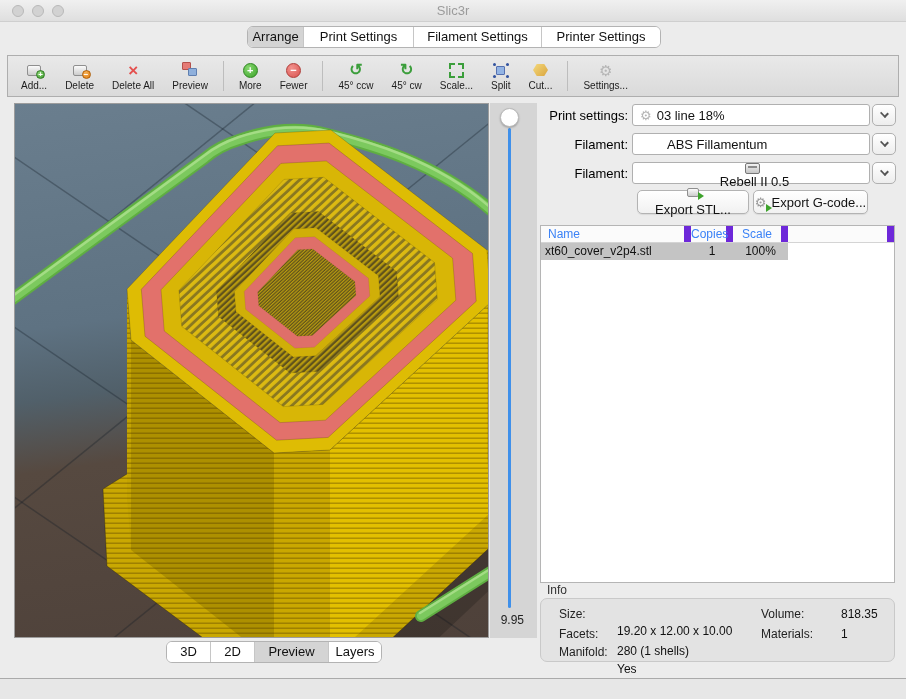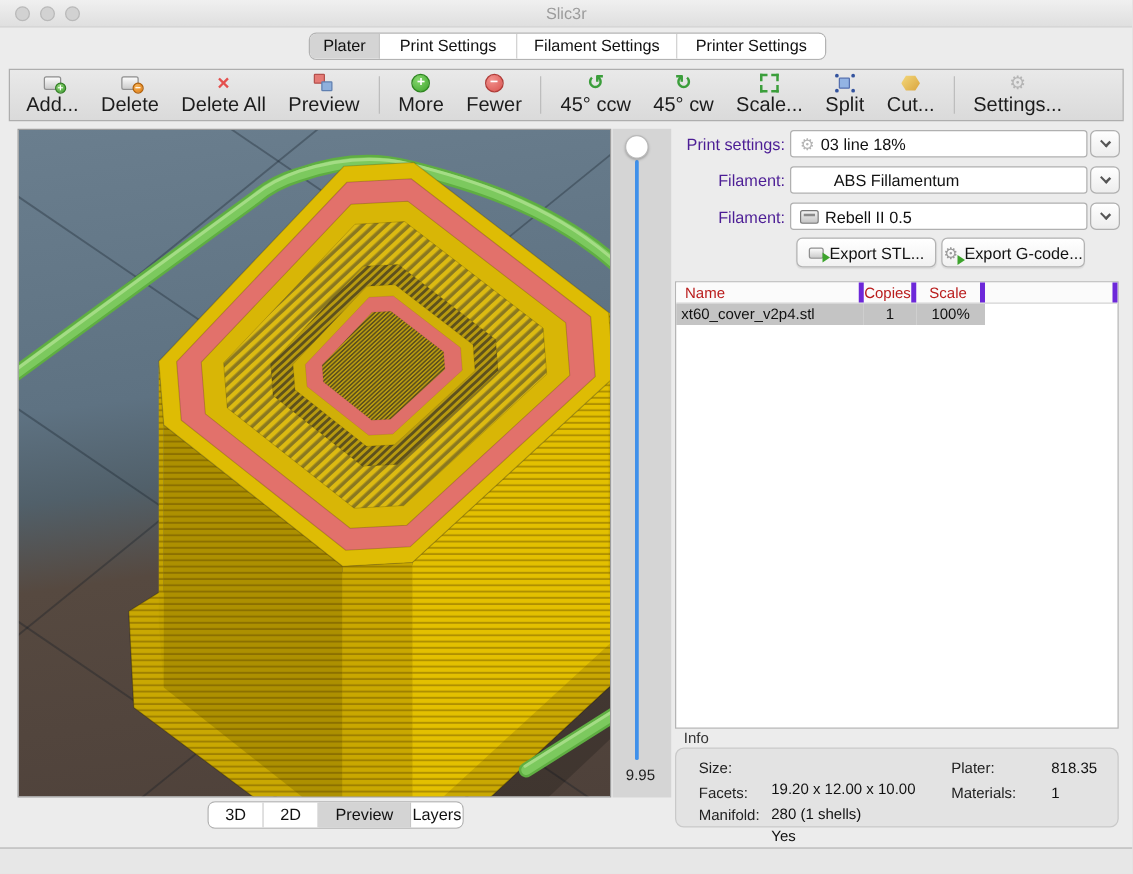--- a/index.html
+++ b/index.html
@@ -24,21 +24,21 @@
   .seg.selected{background:#d4d4d4;}
   .main-tabs{left:247px;top:26px;}
   .view-tabs{left:166px;top:641px;}
 
   
   .toolbar{position:absolute;left:7px;top:55px;width:892px;height:42px;
     background:linear-gradient(#e9e9e9,#dadada);border:1px solid #aeaeae;
     display:flex;align-items:center;padding:0 4px;}
   .tb-item{display:flex;flex-direction:column;align-items:center;justify-content:center;
     padding:2px 9px;height:40px;}
-  .tb-label{font-size:16px;color:#1c1c1c;margin-top:1px;white-space:nowrap;}
+  .tb-label{font-size:10px;color:#1c1c1c;margin-top:1px;white-space:nowrap;}
   .tb-icon{height:18px;display:flex;align-items:center;justify-content:center;}
   .tb-sep{width:1px;height:30px;background:#bdbdbd;margin:0 6px;}
 
   .icon-box{width:14px;height:11px;border:1px solid #8f8f8f;border-radius:2px;
     background:linear-gradient(#fbfbfb,#cccccc);position:relative;display:inline-block;}
   .badge{position:absolute;right:-5px;bottom:-4px;width:9px;height:9px;border-radius:50%;
     color:#fff;font-weight:bold;font-size:8px;line-height:8px;text-align:center;}
   .badge.green{background:radial-gradient(circle at 35% 30%,#8ed477,#3f9c2f);border:1px solid #2f7c22;}
   .badge.orange{background:radial-gradient(circle at 35% 30%,#f6b45a,#e07b10);border:1px solid #b05f08;}
   .x-icon{color:#e4504e;font-weight:bold;font-size:17px;line-height:17px;}
@@ -73,21 +73,21 @@
     border:1px solid #9c9c9c;
     background:linear-gradient(172deg,#6a7e8e 0%,#5e7282 38%,#51606a 50%,#564940 62%,#4e413a 100%);}
   .canvas3d svg{position:absolute;left:0;top:0;}
   .slider-strip{position:absolute;left:490px;top:103px;width:47px;height:535px;background:#d5d5d5;}
   .slider-track{position:absolute;left:18px;top:25px;width:3px;height:480px;background:#3f90ea;border-radius:2px;}
   .slider-knob{position:absolute;left:10px;top:5px;width:19px;height:19px;border-radius:50%;
     background:#fff;border:1px solid #b9b9b9;box-shadow:0 1px 2px rgba(0,0,0,.25);}
   .slider-value{position:absolute;left:-8px;top:510px;width:42px;text-align:right;font-size:12px;color:#222;}
 
   
-  .form-label{position:absolute;width:88px;text-align:right;font-size:13px;color:#4c1d95;}
+  .form-label{position:absolute;width:88px;text-align:right;font-size:13px;color:#000000;}
   .combo-field{position:absolute;left:632px;width:238px;height:22px;background:#fff;
     border:1px solid #b0b0b0;border-radius:3px;display:flex;align-items:center;
     font-size:13px;color:#111;padding-left:7px;}
   .combo-icon{margin-right:5px;display:inline-flex;align-items:center;}
   .chev-btn{position:absolute;left:872px;width:24px;height:22px;border:1px solid #b0b0b0;border-radius:5px;
     background:linear-gradient(#ffffff,#ededed);display:flex;align-items:center;justify-content:center;}
   .chev{width:7px;height:7px;border-right:2px solid #555;border-bottom:2px solid #555;
     transform:rotate(45deg) scaleY(.8);margin-top:-4px;}
   .printer-icon{position:relative;width:15px;height:11px;border:1px solid #777;border-radius:2px;
     background:linear-gradient(#f2f2f2,#c6c6c6);display:inline-block;}
@@ -96,21 +96,21 @@
     background:linear-gradient(#ffffff,#f1f1f1);display:flex;align-items:center;justify-content:center;
     font-size:13px;color:#111;gap:5px;box-shadow:0 1px 1px rgba(0,0,0,.08);}
   .exp-icon{position:relative;display:inline-flex;align-items:center;}
   .mini-arrow{position:absolute;right:-5px;bottom:-3px;width:0;height:0;
     border-left:6px solid #3da32c;border-top:4px solid transparent;border-bottom:4px solid transparent;}
 
   
   .obj-table{position:absolute;left:540px;top:225px;width:355px;height:358px;background:#fff;
     border:1px solid #b5b5b5;font-size:12px;color:#111;}
   .obj-header{display:flex;height:17px;border-bottom:1px solid #d4d4d4;background:#fbfbfb;}
-  .obj-header .hcell{border-right:4px solid #6d28d9;line-height:16px;color:#b91c1c;}
+  .obj-header .hcell{border-right:7px solid #6d28d9;line-height:16px;color:#3b82f6;}
   .hc-name{width:150px;padding-left:7px;}
   .hc-copies{width:42px;text-align:center;}
   .hc-scale{width:55px;text-align:center;}
   .hc-rest{flex:1;}
   .obj-row{display:flex;height:17px;line-height:16px;}
   .obj-row .cell{background:#c4c4c4;}
   .c-name{width:150px;padding-left:4px;}
   .c-copies{width:42px;text-align:center;}
   .c-scale{width:55px;text-align:center;}
 
@@ -134,21 +134,21 @@
 <div class="window">
 
   <div class="titlebar">
     <span class="traffic t1"></span>
     <span class="traffic t2"></span>
     <span class="traffic t3"></span>
     <div class="win-title">Slic3r</div>
   </div>
 
   <div class="seg-control main-tabs">
-    <div class="seg selected" style="width:56px">Plater</div>
+    <div class="seg selected" style="width:56px">Arrange</div>
     <div class="seg" style="width:110px">Print Settings</div>
     <div class="seg" style="width:128px">Filament Settings</div>
     <div class="seg" style="width:118px">Printer Settings</div>
   </div>
 
   <div class="toolbar">
     <div class="tb-item">
       <span class="tb-icon">
           <span class="icon-box">
             <span class="badge green">+</span>
@@ -316,54 +316,54 @@
   <div class="slider-strip">
     <div class="slider-track"></div>
     <div class="slider-knob"></div>
     <div class="slider-value">9.95</div>
   </div>
 
   <div class="seg-control view-tabs">
     <div class="seg" style="width:44px">3D</div>
     <div class="seg" style="width:44px">2D</div>
     <div class="seg selected" style="width:74px">Preview</div>
-    <div class="seg" style="width:41px">Layers</div>
+    <div class="seg" style="width:52px">Layers</div>
   </div>
 
   <div class="form-label" style="left:540px;top:108px;">Print settings:</div>
   <div class="combo-field" style="top:104px;">
     <span class="combo-icon gear" style="color:#b5b5b5;font-size:13px;">⚙</span>
     <span>03 line 18%</span>
   </div>
   <div class="chev-btn" style="top:104px;">
     <span class="chev"></span>
   </div>
 
   <div class="form-label" style="left:540px;top:137px;">Filament:</div>
   <div class="combo-field" style="top:133px;padding-left:34px;">
     <span>ABS Fillamentum</span>
   </div>
   <div class="chev-btn" style="top:133px;">
     <span class="chev"></span>
   </div>
 
   <div class="form-label" style="left:540px;top:166px;">Filament:</div>
-  <div class="combo-field" style="top:162px;">
+  <div class="combo-field" style="top:162px;flex-direction:column;">
     <span class="combo-icon">
         <span class="printer-icon">
           <i></i>
         </span>
       </span>
     <span>Rebell II 0.5</span>
   </div>
   <div class="chev-btn" style="top:162px;">
     <span class="chev"></span>
   </div>
 
-  <div class="export-btn" style="left:637px;width:112px;">
+  <div class="export-btn" style="left:637px;width:112px;flex-direction:column;">
     <span class="exp-icon">
       <span class="icon-box" style="width:12px;height:9px;"></span>
         <span class="mini-arrow"></span>
     </span>
     <span>Export STL...</span>
   </div>
   <div class="export-btn" style="left:753px;width:115px;">
     <span class="exp-icon">
       <span class="gear" style="color:#9a9a9a;font-size:13px;line-height:13px;">⚙</span>
         <span class="mini-arrow"></span>
@@ -382,21 +382,21 @@
       <div class="cell c-name">xt60_cover_v2p4.stl</div>
       <div class="cell c-copies">1</div>
       <div class="cell c-scale">100%</div>
     </div>
   </div>
 
   <div class="info-title">Info</div>
   <div class="info-box">
     <div class="ir1 info-c1l il" style="position:absolute;">Size:</div>
     <div class="ir1 info-c1v" style="position:absolute;">19.20 x 12.00 x 10.00</div>
-    <div class="ir1 info-c2l il" style="position:absolute;">Plater:</div>
+    <div class="ir1 info-c2l il" style="position:absolute;">Volume:</div>
     <div class="ir1 info-c2v" style="position:absolute;">818.35</div>
     <div class="ir2 info-c1l il" style="position:absolute;">Facets:</div>
     <div class="ir2 info-c1v" style="position:absolute;">280 (1 shells)</div>
     <div class="ir2 info-c2l il" style="position:absolute;">Materials:</div>
     <div class="ir2 info-c2v" style="position:absolute;">1</div>
     <div class="ir3 info-c1l il" style="position:absolute;">Manifold:</div>
     <div class="ir3 info-c1v" style="position:absolute;">Yes</div>
   </div>
 
   <div class="bottom-divider"></div>

